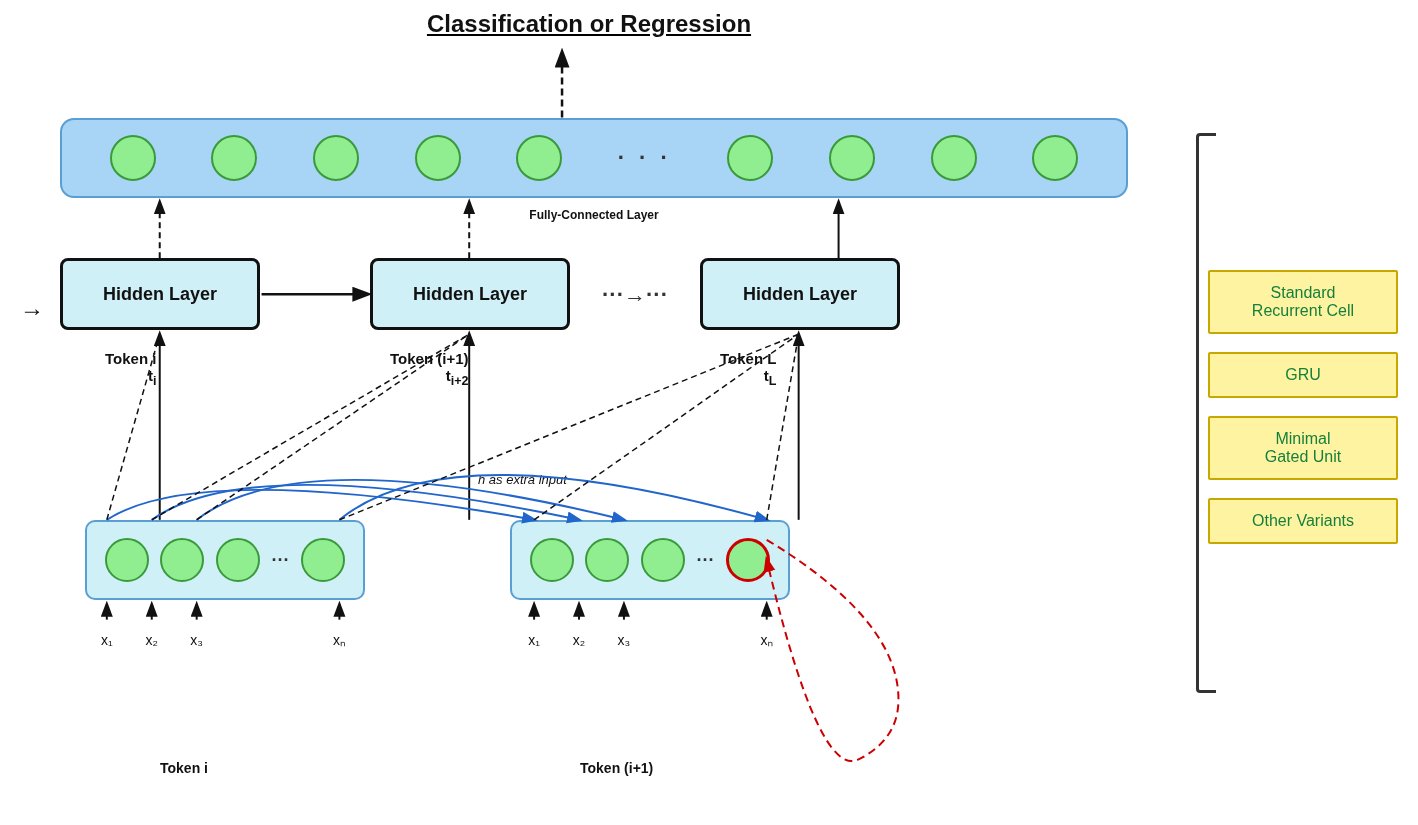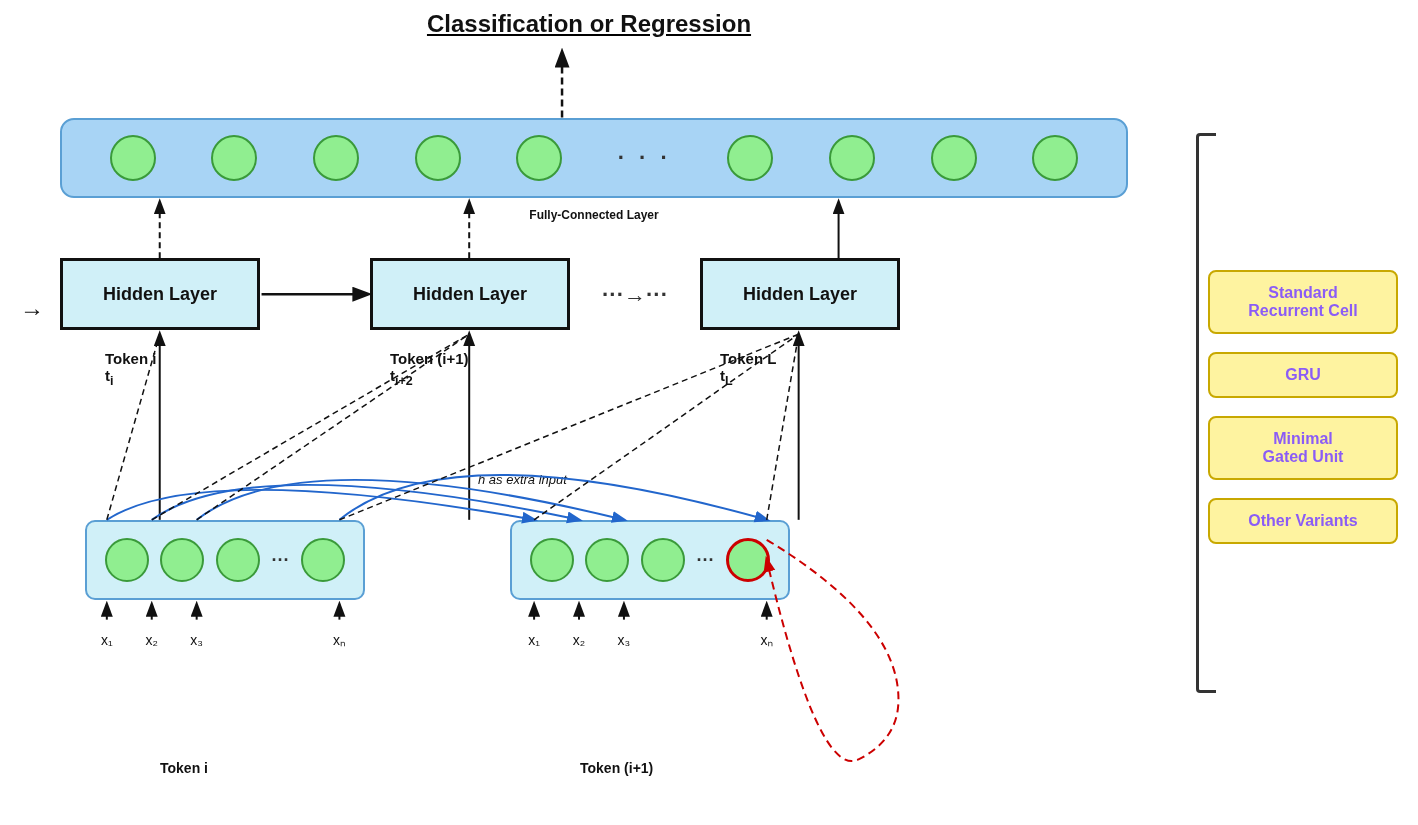--- a/index.html
+++ b/index.html
@@ -46,26 +46,26 @@
       height: 560px;
       width: 20px;
       border: 3px solid #333;
       border-right: none;
       border-radius: 4px 0 0 4px;
     }
 
     .sidebar-item {
       background: #fef3a0;
       border: 2px solid #c8a800;
-      border-radius: 8px;
+      border-radius: 2px;
       padding: 12px 16px;
       text-align: center;
-      font-weight: bold;
+      font-weight: normal;
       font-size: 16px;
-      color: #8b5cf6;
+      color: #15803d;
       margin-bottom: 18px;
       cursor: pointer;
     }
 
     .sidebar-item:last-child { margin-bottom: 12px; }
 
     
     .diagram-title {
       text-align: center;
       font-size: 24px;
@@ -125,21 +125,21 @@
       white-space: nowrap;
       color: #111;
     }
 
     
     .hidden-layer {
       position: absolute;
       height: 72px;
       background: #d0f0f8;
       border: 3px solid #111;
-      border-radius: 0;
+      border-radius: 8px;
       display: flex;
       align-items: center;
       justify-content: center;
       font-size: 18px;
       font-weight: bold;
       color: #111;
     }
 
     .hidden-layer-1 {
       top: 258px;
@@ -205,21 +205,21 @@
       height: 44px;
       background: #90ee90;
       border-radius: 50%;
       border: 3px solid #cc0000;
       flex-shrink: 0;
     }
 
     
     .token-label {
       position: absolute;
-      text-align: left;
+      text-align: right;
       font-size: 15px;
       font-weight: bold;
       color: #111;
     }
 
     
     .h-extra-label {
       position: absolute;
       font-size: 13px;
       color: #111;

